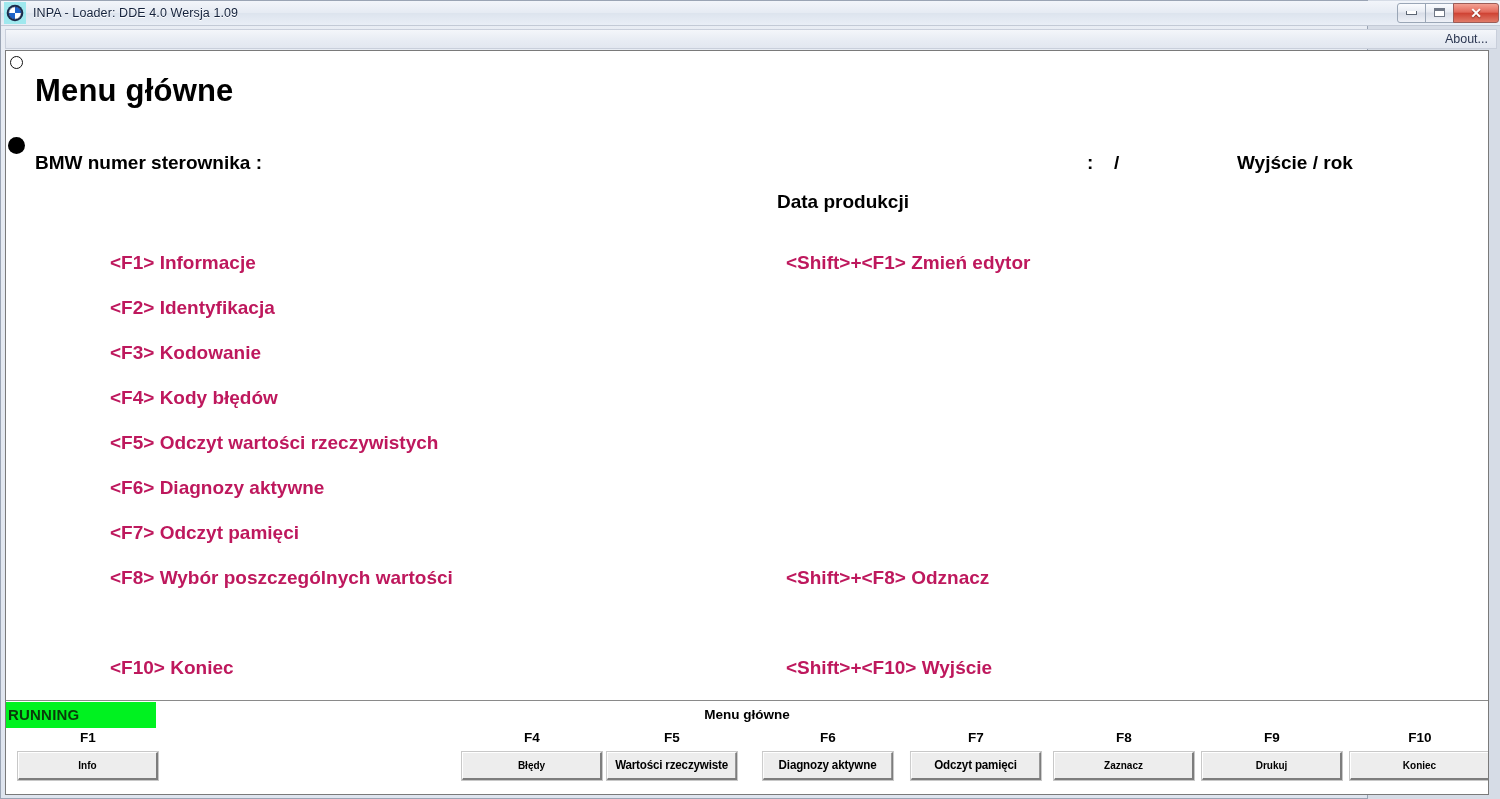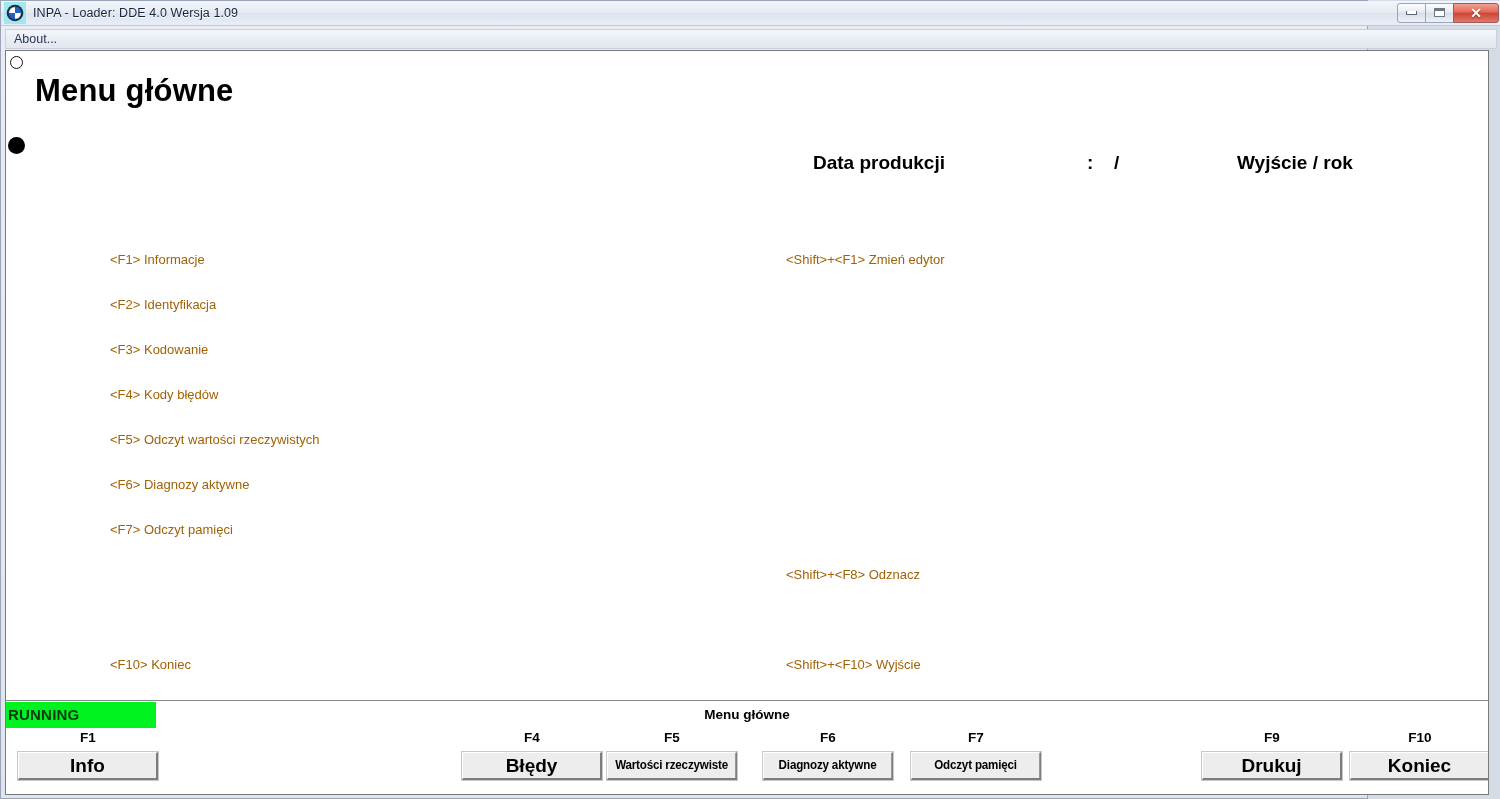--- a/index.html
+++ b/index.html
@@ -98,20 +98,21 @@
 
   
   #menu-bar {
     position: absolute;
     left: 4px; top: 28px;
     width: 1492px; height: 20px;
     background: linear-gradient(180deg, #f4f6fa 0%, #e9edf4 50%, #e2e7f0 100%);
     border: 1px solid #c9cfdb;
     display: flex;
     align-items: center;
+    justify-content: flex-end;
   }
   .menu-item {
     font-size: 12.5px;
     color: #2a3550;
     padding: 0 8px;
     line-height: 18px;
     white-space: nowrap;
   }
 
   
@@ -156,30 +157,30 @@
 
   .info-row {
     position: absolute;
     top: 101px;
     font-size: 19px;
     font-weight: bold;
     color: #000;
     white-space: nowrap;
   }
   #info-ecu-label   { left: 29px; }
-  #info-date-label  { left: 807px; }
+  #info-date-label  { left: 771px; margin-top: 39px; }
   #info-date-sep    { left: 1081px; }
   #info-date-value  { left: 1108px; }
   #info-week-label  { left: 1231px; }
 
   .menu-entry {
     position: absolute;
-    font-size: 13px;
-    font-weight: normal;
-    color: #a16207;
+    font-size: 19px;
+    font-weight: bold;
+    color: #be185d;
     white-space: nowrap;
   }
   .col-left  { left: 104px; }
   .col-right { left: 780px; text-align: center; }
 
   
   #status-bar {
     position: absolute;
     left: 0; bottom: 0;
     width: 1482px; height: 94px;
@@ -234,21 +235,21 @@
     display: block;
     width: 140px; height: 28px;
     margin-top: 5px;
     background: #ededed;
     border-top: 1px solid #ffffff;
     border-left: 1px solid #ffffff;
     border-right: 2px solid #7d7d7d;
     border-bottom: 2px solid #7d7d7d;
     outline: 1px solid #c8c8c8;
     font-family: "Liberation Sans", sans-serif;
-    font-size: 19px;
+    font-size: 10px;
     font-weight: bold;
     color: #000;
     line-height: 25px;
     white-space: nowrap;
     overflow: hidden;
     text-align: center;
   }
   .fkey-button.condensed {
     font-size: 12.5px;
     letter-spacing: -0.2px;
@@ -291,32 +292,34 @@
     <span class="menu-item">About...</span>
   </div>
 
   <div id="content-area">
 
     <span class="marker" id="marker-hollow"></span>
     <span class="marker" id="marker-filled"></span>
 
     <div id="page-title">Menu główne</div>
 
+    <div class="info-row" id="info-ecu-label">BMW numer sterownika  :</div>
     <div class="info-row" id="info-date-label">Data produkcji</div>
     <div class="info-row" id="info-date-sep">:</div>
     <div class="info-row" id="info-date-value">/</div>
     <div class="info-row" id="info-week-label">Wyjście / rok</div>
 
     <div class="menu-entry col-left" style="top:201px">&lt;F1&gt; Informacje</div>
     <div class="menu-entry col-left" style="top:246px">&lt;F2&gt; Identyfikacja</div>
     <div class="menu-entry col-left" style="top:291px">&lt;F3&gt; Kodowanie</div>
     <div class="menu-entry col-left" style="top:336px">&lt;F4&gt; Kody błędów</div>
     <div class="menu-entry col-left" style="top:381px">&lt;F5&gt; Odczyt wartości rzeczywistych</div>
     <div class="menu-entry col-left" style="top:426px">&lt;F6&gt; Diagnozy aktywne</div>
     <div class="menu-entry col-left" style="top:471px">&lt;F7&gt; Odczyt pamięci</div>
+    <div class="menu-entry col-left" style="top:516px">&lt;F8&gt; Wybór poszczególnych wartości</div>
     <div class="menu-entry col-left" style="top:606px">&lt;F10&gt; Koniec</div>
 
     <div class="menu-entry col-right" style="top:201px">&lt;Shift&gt;+&lt;F1&gt; Zmień edytor</div>
     <div class="menu-entry col-right" style="top:516px">&lt;Shift&gt;+&lt;F8&gt; Odznacz</div>
     <div class="menu-entry col-right" style="top:606px">&lt;Shift&gt;+&lt;F10&gt; Wyjście</div>
 
     <div id="status-bar">
 
       <div id="running-badge">RUNNING</div>
       <div id="status-center-label">Menu główne</div>
@@ -343,20 +346,24 @@
         <div class="fkey-cell" style="left:752px">
           <span class="fkey-label">F6</span>
           <span class="fkey-button condensed">Diagnozy aktywne</span>
         </div>
 
         <div class="fkey-cell" style="left:900px">
           <span class="fkey-label">F7</span>
           <span class="fkey-button condensed">Odczyt pamięci</span>
         </div>
 
+        <div class="fkey-cell" style="left:1048px">
+          <span class="fkey-label">F8</span>
+          <span class="fkey-button">Zaznacz</span>
+        </div>
 
         <div class="fkey-cell" style="left:1196px">
           <span class="fkey-label">F9</span>
           <span class="fkey-button">Drukuj</span>
         </div>
 
         <div class="fkey-cell" style="left:1344px">
           <span class="fkey-label">F10</span>
           <span class="fkey-button">Koniec</span>
         </div>

